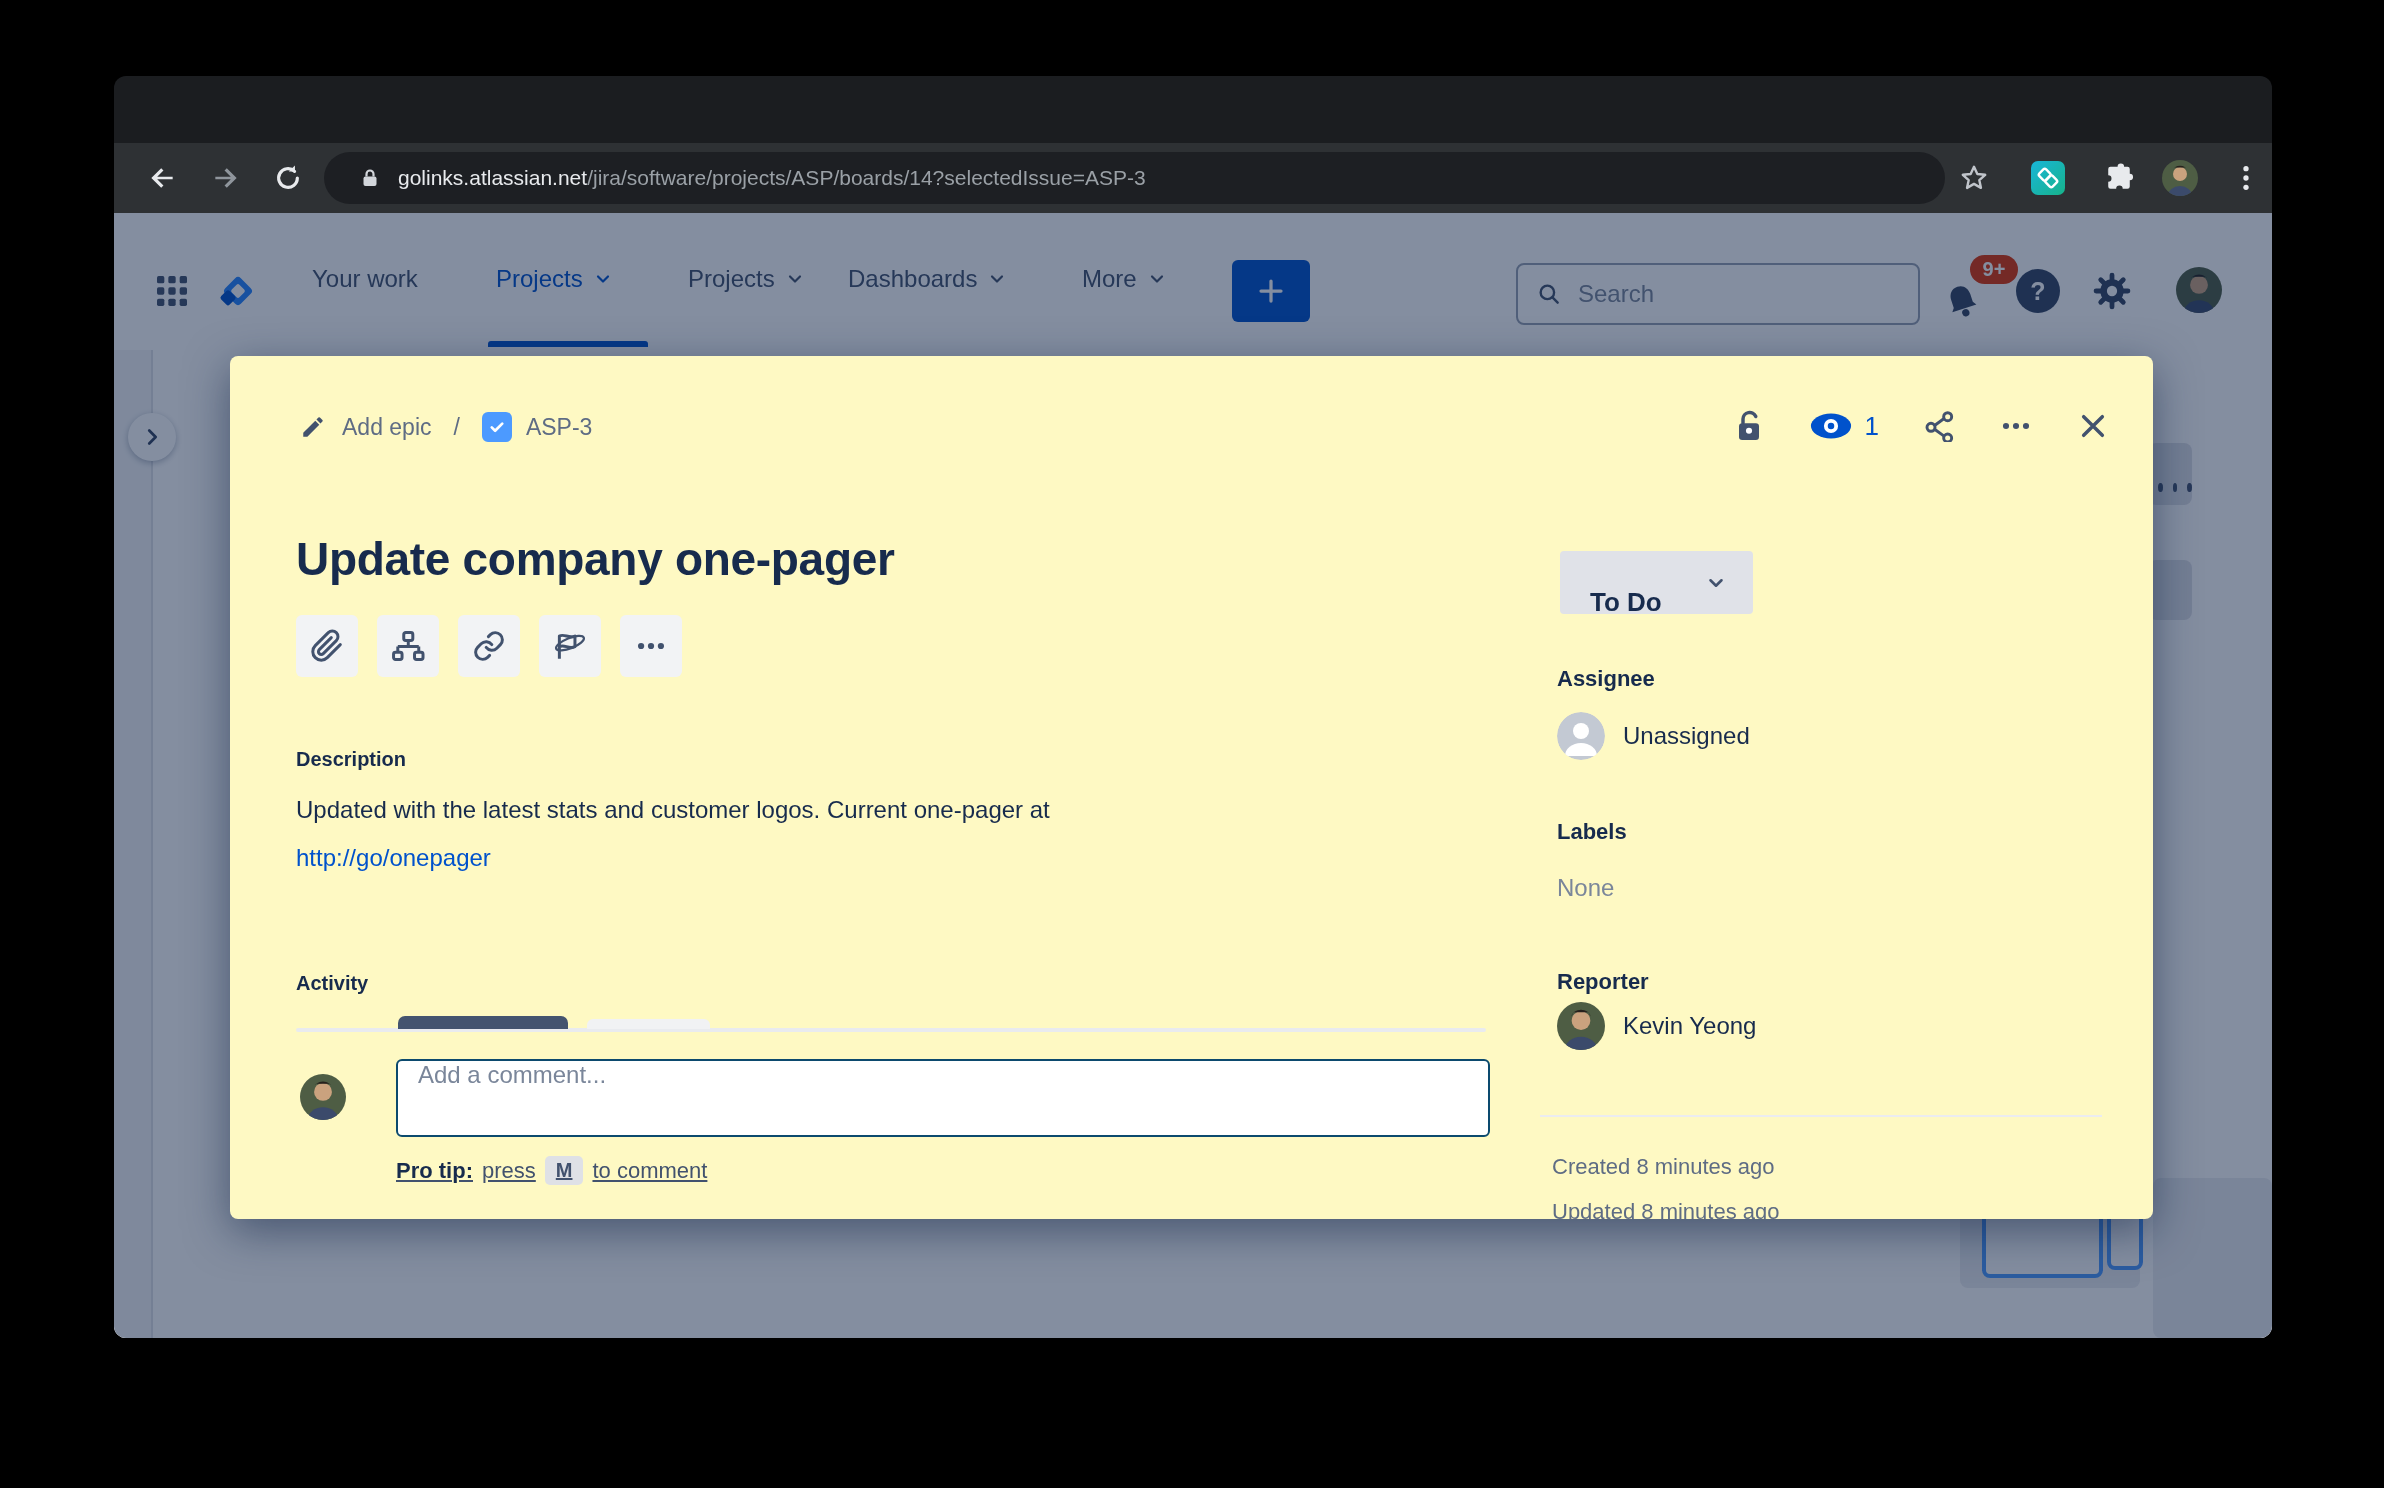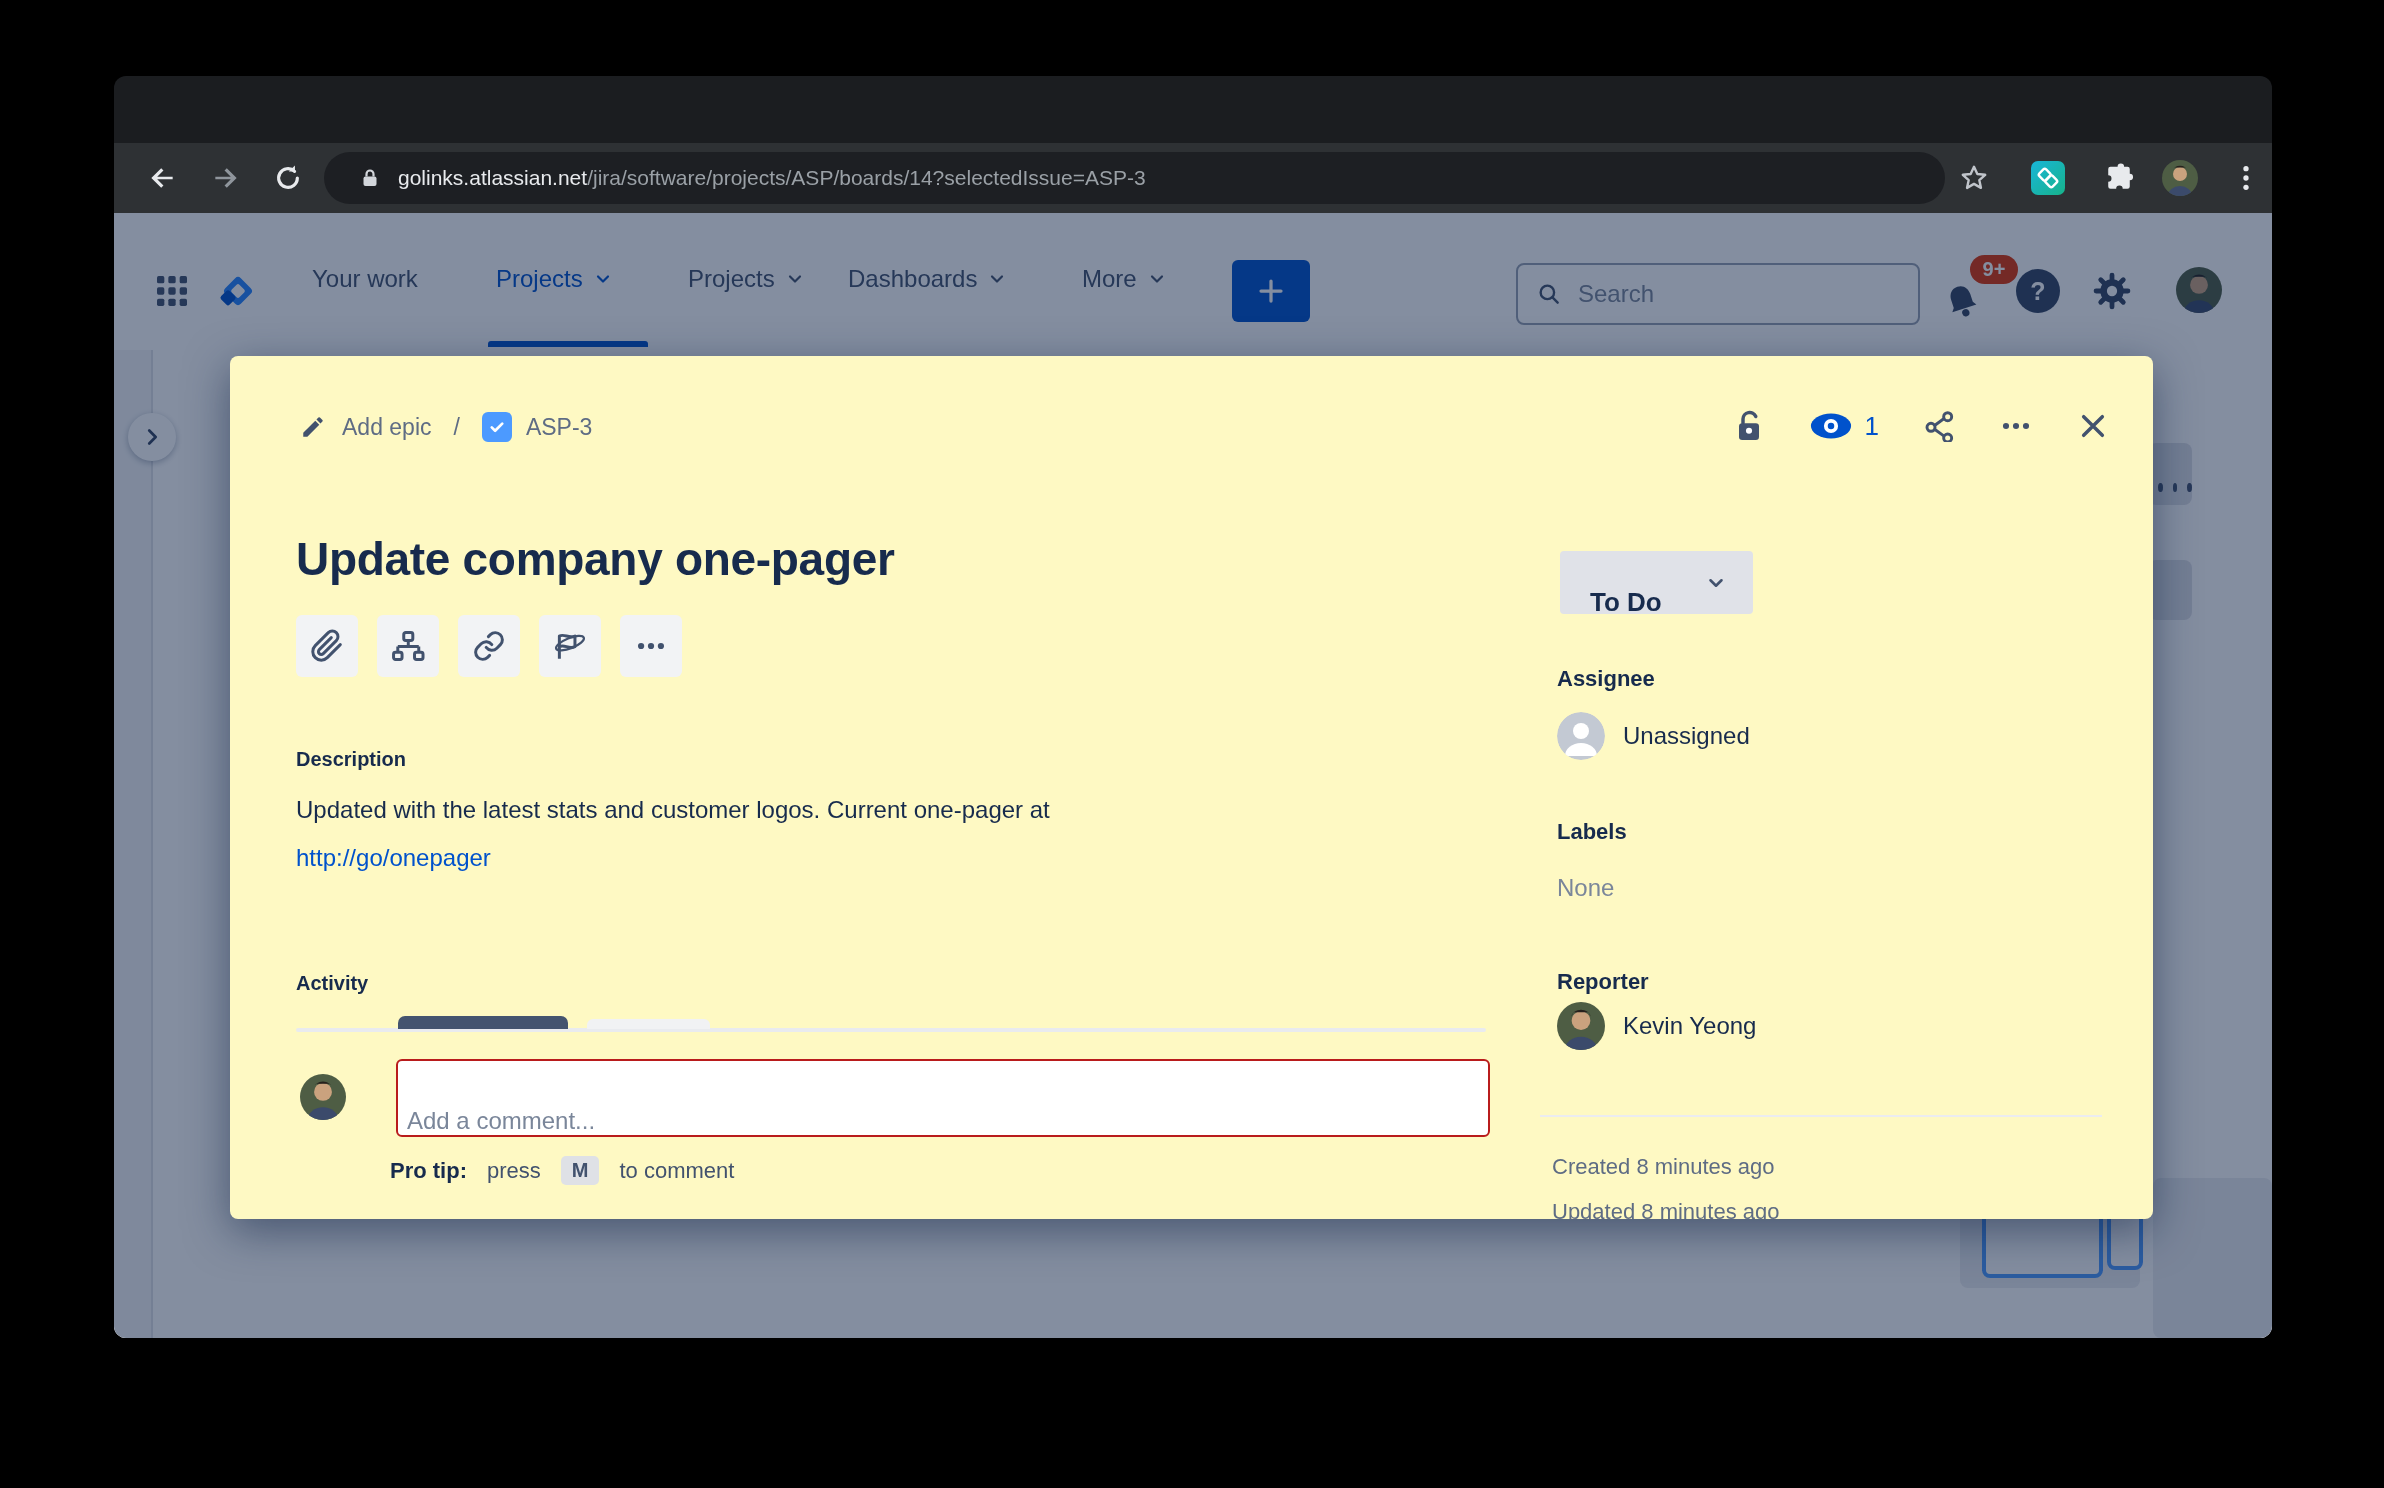--- a/index.html
+++ b/index.html
@@ -66,23 +66,23 @@
   .issue-title{position:absolute;left:66px;top:176px;font-size:46px;font-weight:600;color:#172B4D;letter-spacing:-.3px;}
   .quick{position:absolute;left:66px;top:259px;display:flex;gap:19px;}
   .qbtn{width:62px;height:62px;background:#F2F3F5;border-radius:6px;display:flex;align-items:center;justify-content:center;}
   .sec-h{position:absolute;font-size:20px;font-weight:bold;color:#172B4D;}
   .desc-text{position:absolute;left:66px;top:440px;font-size:24px;color:#172B4D;}
   .desc-link{position:absolute;left:66px;top:488px;font-size:24px;color:#0052CC;}
   .act-track{position:absolute;left:66px;top:672px;width:1190px;height:4px;background:#E9EBEF;border-radius:2px;}
   .pill-dark{position:absolute;left:168px;top:660px;width:170px;height:13px;background:#44546F;border-radius:7px 7px 0 0;}
   .pill-light{position:absolute;left:357px;top:663px;width:123px;height:10px;background:#F1F2F4;border-radius:6px 6px 0 0;}
   .cmt-avatar{position:absolute;left:70px;top:718px;width:46px;height:46px;border-radius:50%;overflow:hidden;}
-  .cmt-box{position:absolute;left:166px;top:703px;width:1094px;height:78px;border:2px solid #b91c1c;border-radius:6px;
-    box-sizing:border-box;display:flex;align-items:flex-end;padding-left:9px;font-size:24px;color:#7A869A;background:#fff;}
-  .protip{position:absolute;left:160px;top:800px;font-size:22px;color:#42526E;display:flex;align-items:center;gap:20px;}
+  .cmt-box{position:absolute;left:166px;top:703px;width:1094px;height:78px;border:2px solid #0c4a6e;border-radius:6px;
+    box-sizing:border-box;display:flex;align-items:flex-start;padding-left:20px;font-size:24px;color:#7A869A;background:#fff;}
+  .protip{position:absolute;left:166px;top:800px;font-size:22px;color:#42526E;display:flex;align-items:center;gap:9px;text-decoration:underline;}
   .protip b{color:#172B4D;}
   .keycap{display:inline-block;background:#DFE1E6;border-radius:5px;padding:3px 11px;font-size:20px;font-weight:bold;color:#42526E;}
   .status-btn{position:absolute;left:1330px;top:195px;width:193px;height:63px;background:#E0E2E8;border-radius:4px;
     display:flex;align-items:center;justify-content:space-between;padding:0 26px 0 30px;box-sizing:border-box;}
   .status-btn span{font-size:26px;font-weight:600;color:#172B4D;margin-top:40px;}
   .fld-label{position:absolute;left:1327px;font-size:22px;font-weight:bold;color:#172B4D;}
   .fld-row{position:absolute;left:1327px;display:flex;align-items:center;gap:18px;font-size:24px;color:#172B4D;}
   .fld-none{position:absolute;left:1327px;font-size:24px;color:#7A869A;}
   .ph-avatar{width:48px;height:48px;border-radius:50%;overflow:hidden;flex:0 0 auto;}
   .side-div{position:absolute;left:1310px;top:759px;width:562px;height:2px;background:#EBECF0;}

